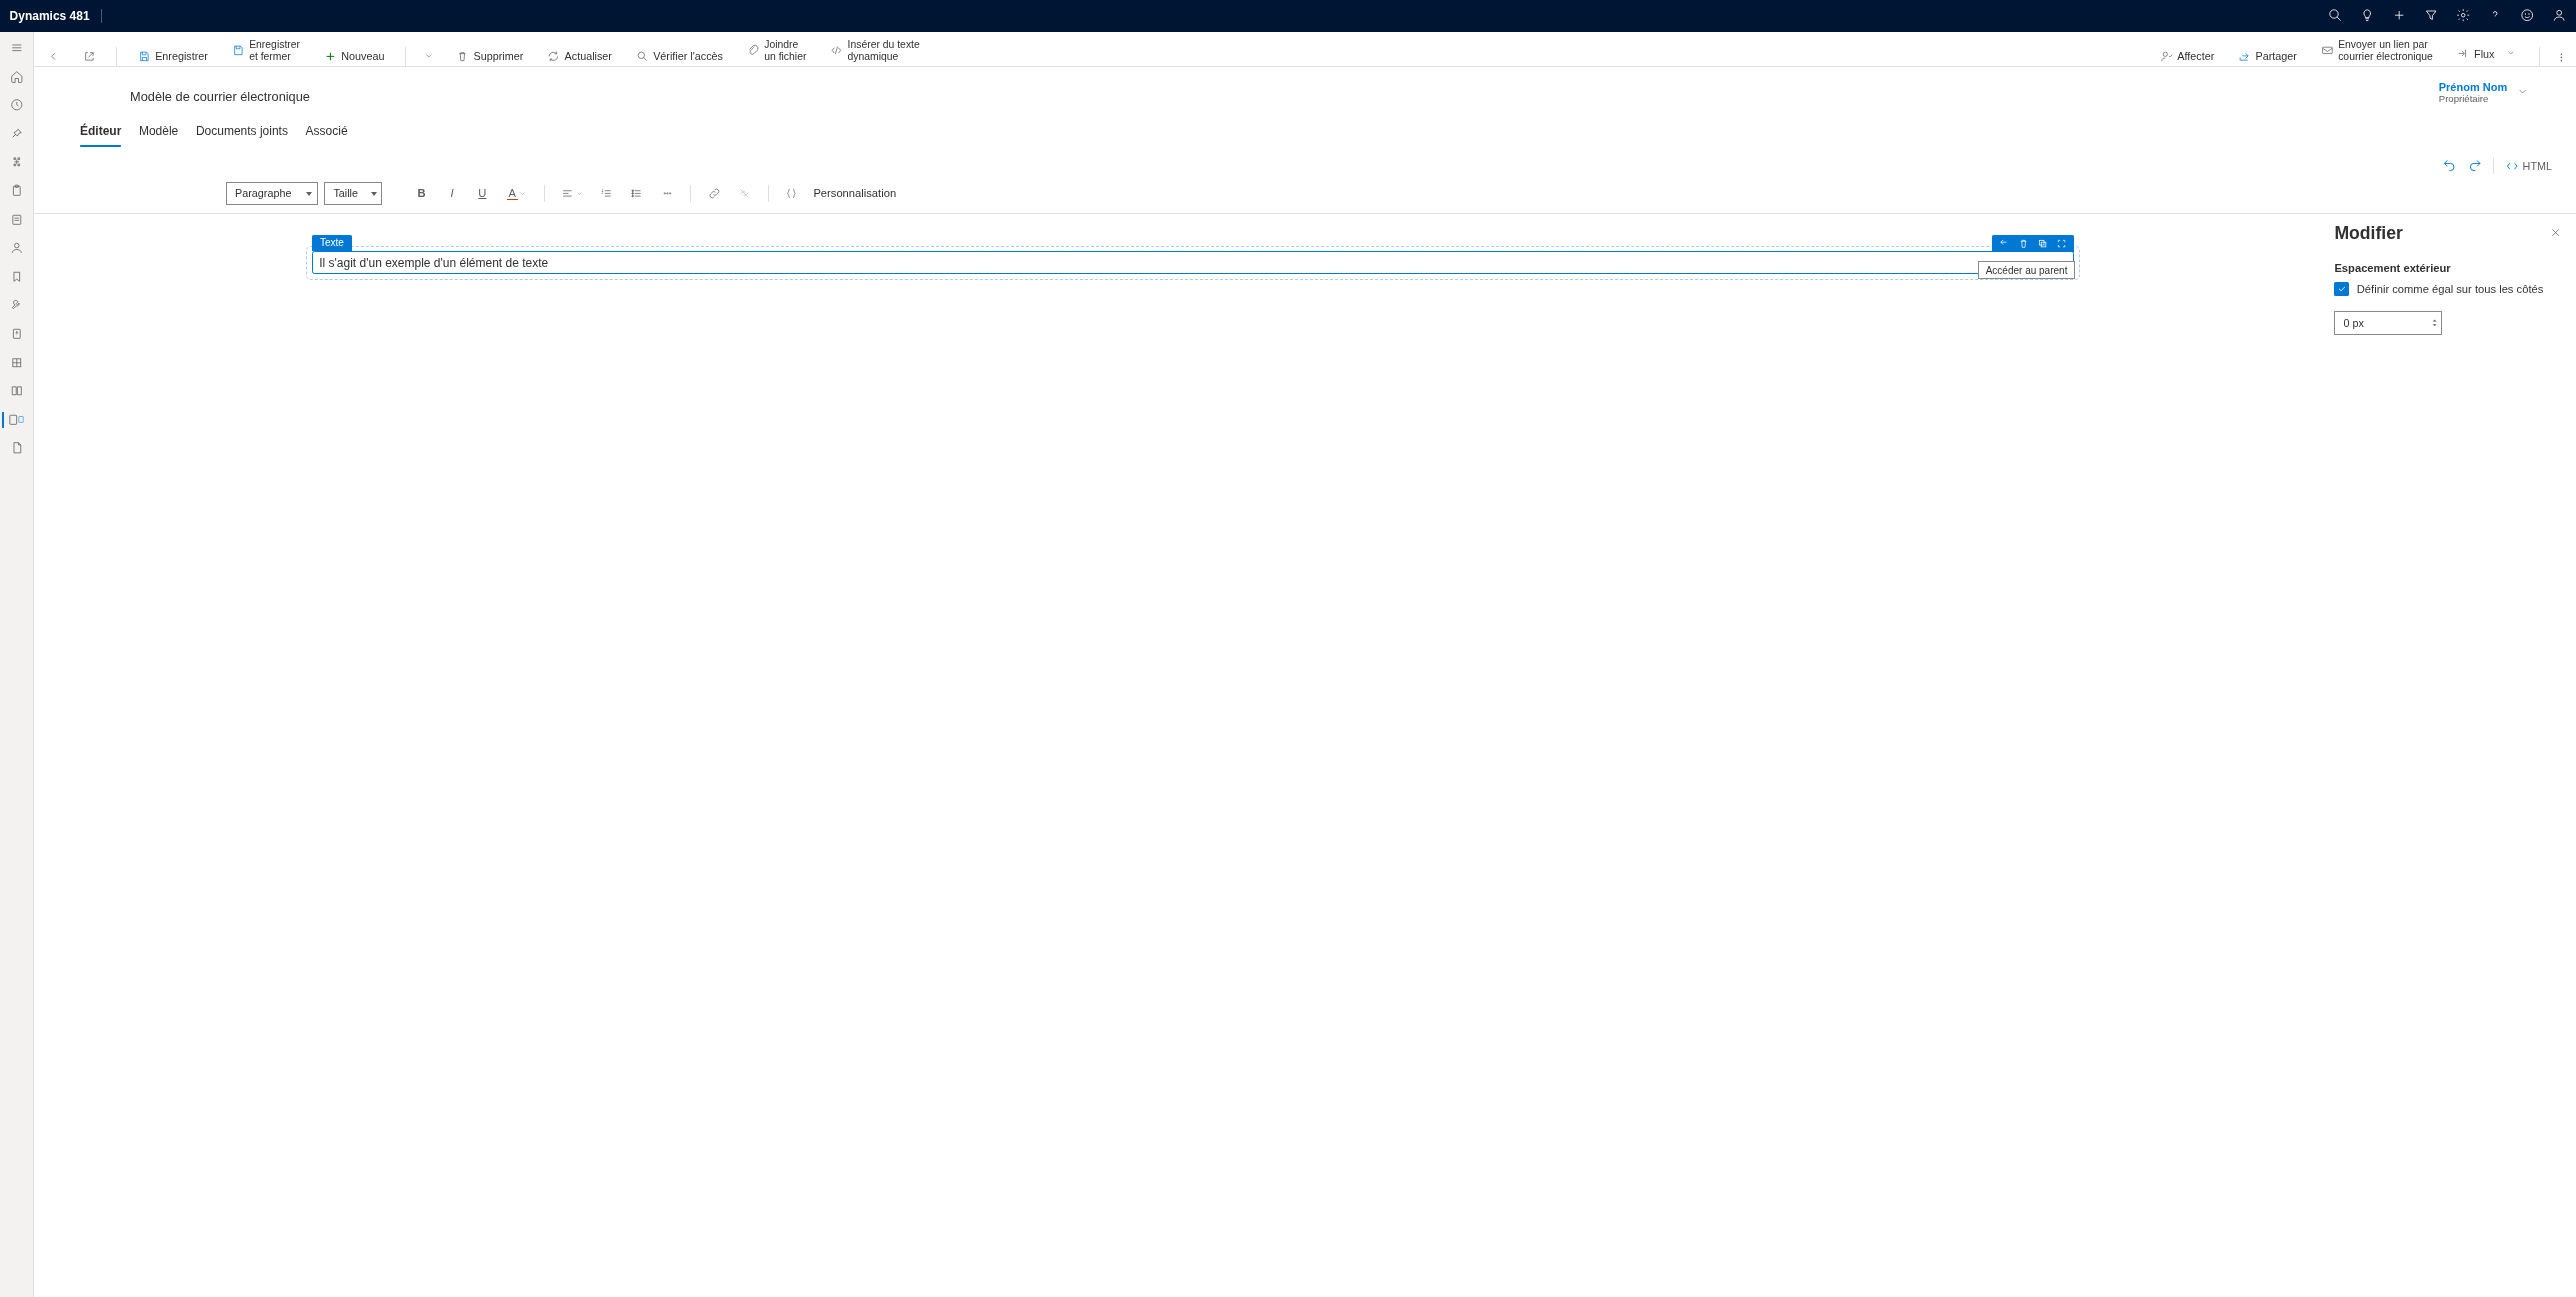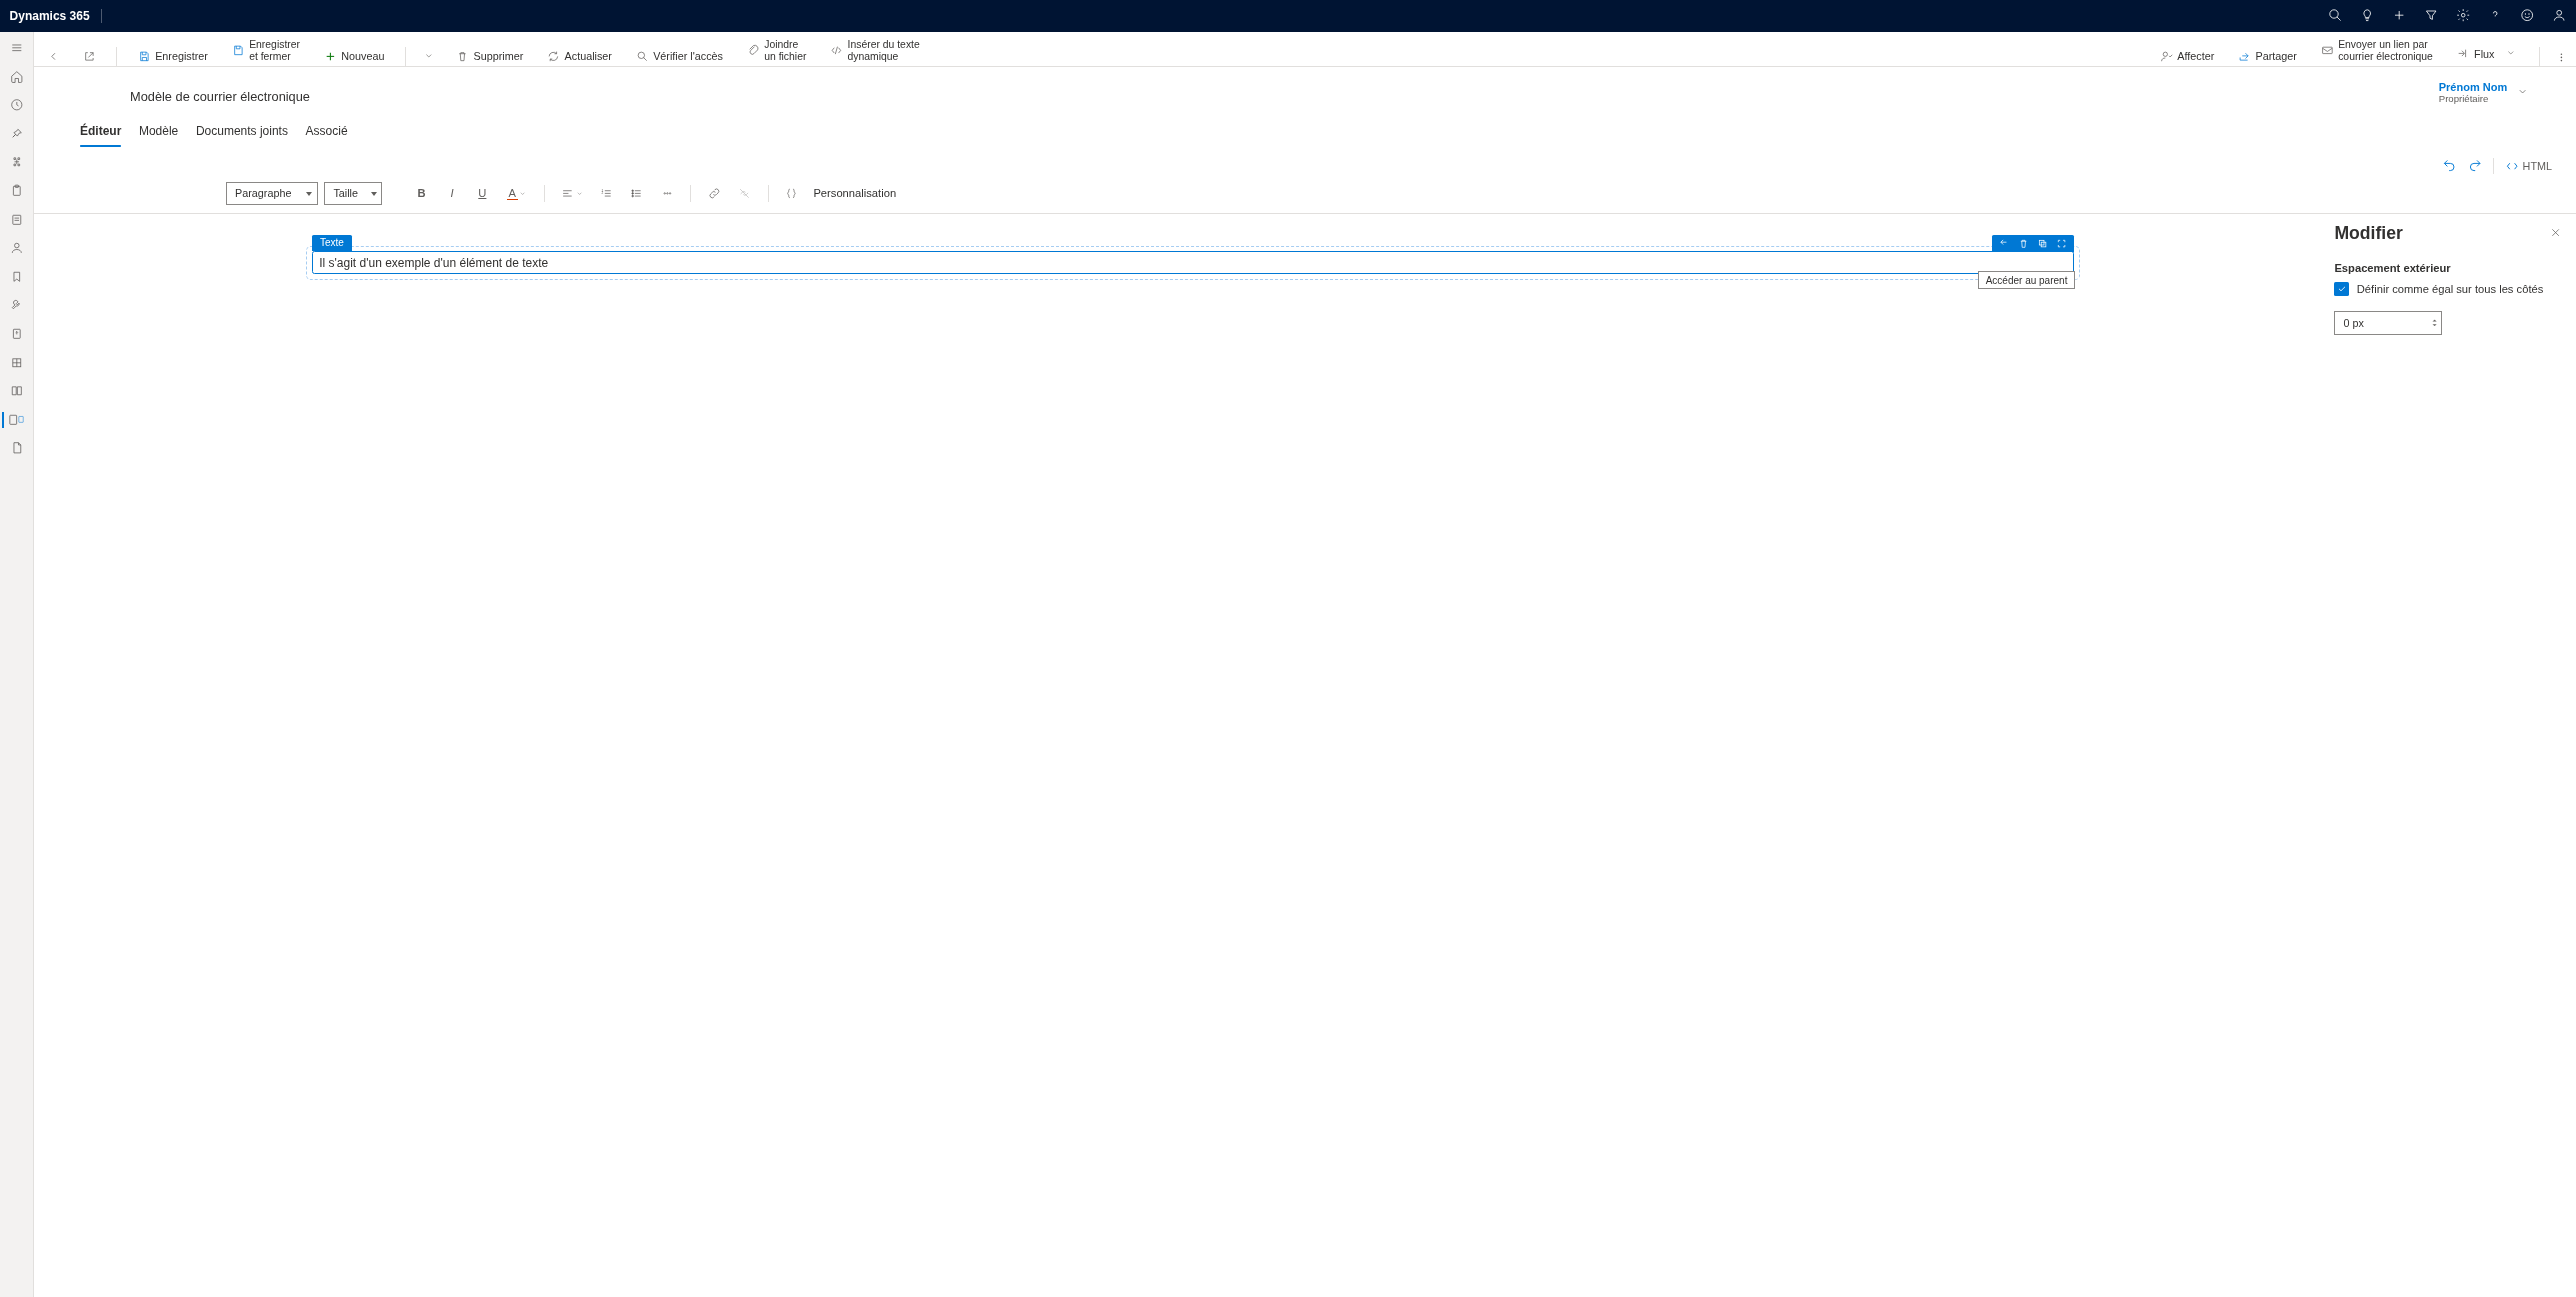--- a/index.html
+++ b/index.html
@@ -74,40 +74,40 @@
   .main-area { flex: 1; display: flex; }
   .editor-panel { flex: 1; padding: 32px 240px 0 272px; position: relative; }
 
   .canvas-wrap-outer { border: 0.8px dashed #a6cdf2; border-radius: 4.8px; padding: 4.8px; }
   .canvas-selection { border: 0.8px solid #0078d4; border-radius: 2.4px; position: relative; }
   .sel-label { position: absolute; top: -17.6px; left: -0.8px; background: #0078d4; color: #fff; font-size: 10px; padding: 2.4px 8px; border-radius: 1.6px 1.6px 0 0; }
   .sel-actions { position: absolute; top: -17.6px; right: -0.8px; background: #0078d4; display: flex; gap: 1.6px; padding: 1.6px 3.2px; border-radius: 1.6px 1.6px 0 0; }
   .sel-actions .sa { width: 17.6px; height: 14.4px; display: flex; align-items: center; justify-content: center; cursor: pointer; }
   .sel-actions svg { width: 11.2px; height: 11.2px; stroke: #fff; fill: none; stroke-width: 1.6; }
   .text-content { padding: 3.2px 6.4px; font-size: 12px; color: #323130; }
-  .tooltip { position: absolute; top: 19px; right: -1.6px; border: 0.8px solid #8a8886; background: #fff; padding: 2.4px 6.4px; font-size: 10px; color: #323130; white-space: nowrap; }
+  .tooltip { position: absolute; top: 9px; right: -1.6px; border: 0.8px solid #8a8886; background: #fff; padding: 2.4px 6.4px; font-size: 10px; color: #323130; white-space: nowrap; }
 
   
   .right-panel { width: 256px; padding: 9.6px 14.4px; }
   .right-panel-header { display: flex; justify-content: space-between; align-items: center; margin-bottom: 17.6px; }
   .right-panel-title { font-size: 17.6px; font-weight: 600; }
   .close-x svg { width: 11.2px; height: 11.2px; stroke: #605e5c; fill: none; stroke-width: 1.6; }
   .prop-label { font-size: 11.2px; font-weight: 600; margin-bottom: 8px; }
   .checkbox-row { display: flex; align-items: center; gap: 8px; margin-bottom: 14.4px; }
   .checkbox { width: 14.4px; height: 14.4px; background: #0078d4; border-radius: 1.6px; display: flex; align-items: center; justify-content: center; }
   .checkbox svg { width: 9.6px; height: 9.6px; stroke: #fff; fill: none; stroke-width: 2.2; }
   .spinner { border: 0.8px solid #8a8886; height: 24px; width: 108px; display: flex; align-items: center; padding: 0 3.2px 0 8px; font-size: 10.8px; justify-content: space-between; }
   .spinner-arrows { display: flex; flex-direction: column; }
   .spinner-arrows svg { width: 7.2px; height: 4.8px; stroke: #605e5c; fill: #605e5c; }
 </style>
 </head>
 <body>
 
 <div class="top-header">
-  <div class="app-name">Dynamics 365</div>
+  <div class="app-name">Dynamics 481</div>
   <div class="spacer"></div>
   <div class="top-icons">
     <span><svg viewBox="0 0 24 24">
           <circle cx="10" cy="10" r="7"></circle>
           <line x1="15" y1="15" x2="21" y2="21"></line>
         </svg></span>
     <span><svg viewBox="0 0 24 24">
           <path d="M9 18h6M10 21h4M12 3a6 6 0 0 0-4 10c1 1 1 2 1 3h6c0-1 0-2 1-3a6 6 0 0 0-4-10z"></path>
         </svg></span>
     <span><svg viewBox="0 0 24 24">

